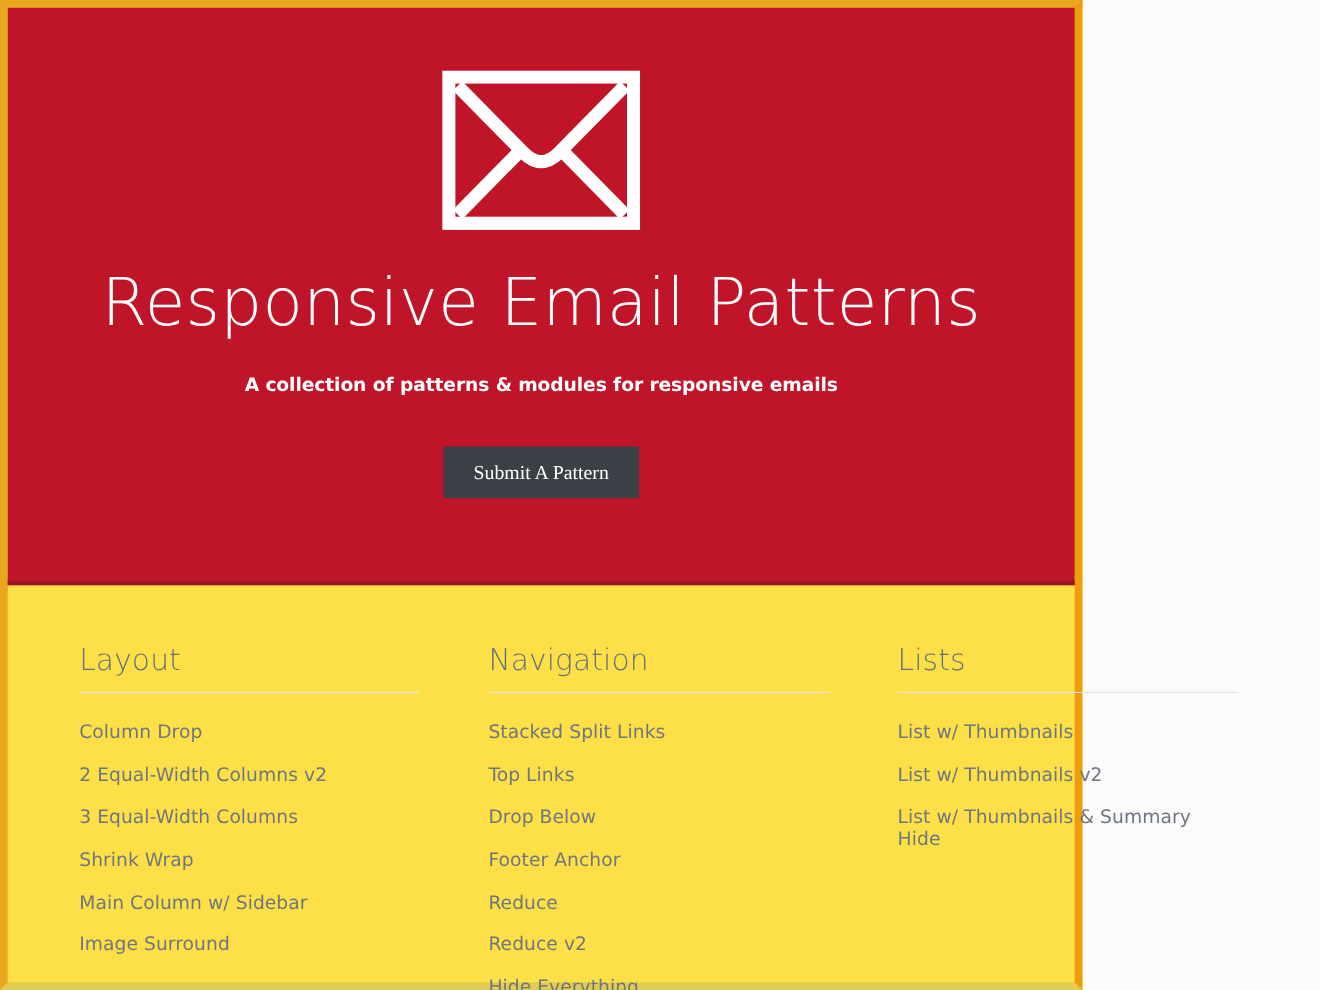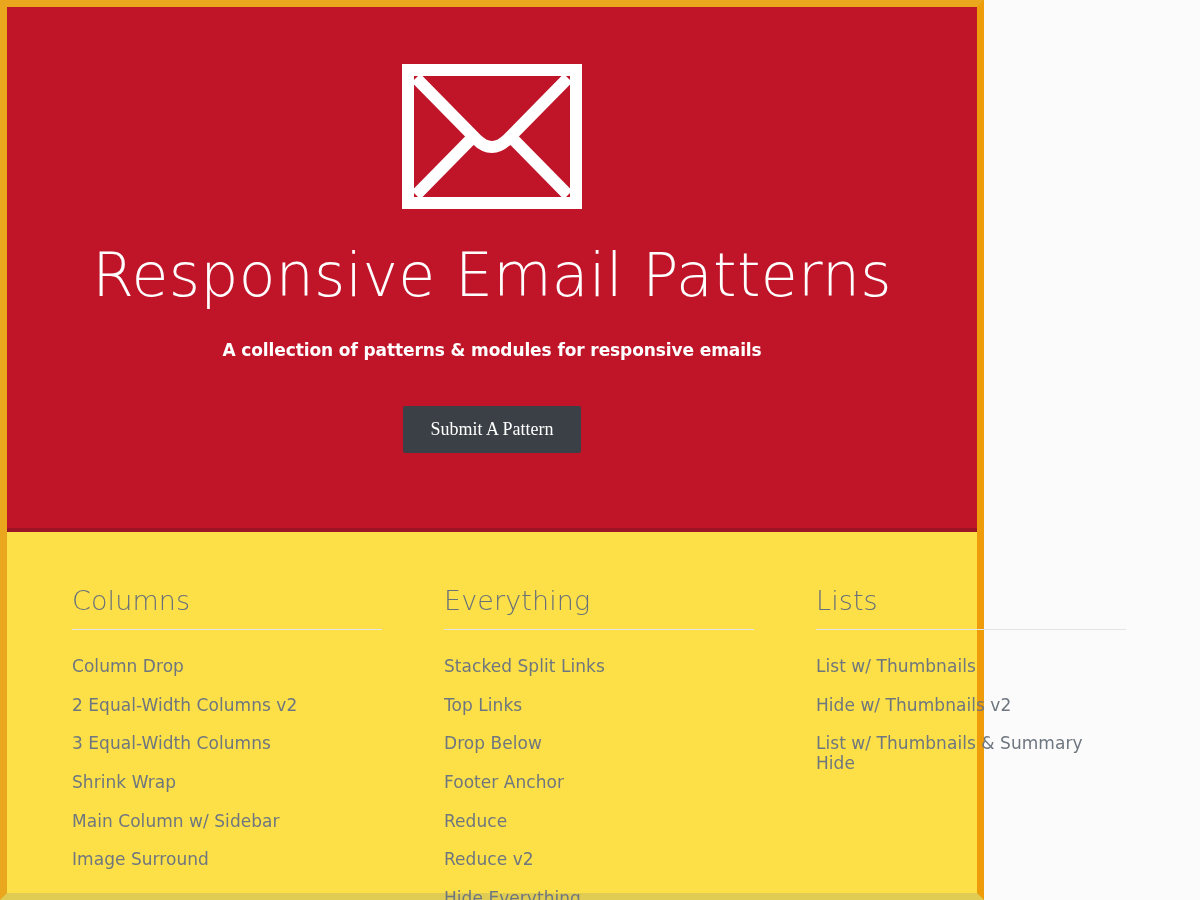--- a/index.html
+++ b/index.html
@@ -130,21 +130,21 @@
     <h1 class="hero-title">Responsive Email Patterns</h1>
 
     <p class="hero-sub">A collection of patterns &amp; modules for responsive emails</p>
 
     <button class="hero-cta">Submit A Pattern</button>
   </header>
 
   <main class="patterns">
 
     <section class="pattern-col">
-      <h2 class="col-heading">Columns</h2>
+      <h2 class="col-heading">Layout</h2>
       <ul class="col-list">
         <li>
             <a class="pattern-link" href="#">Column Drop</a>
           </li>
         <li>
             <a class="pattern-link" href="#">2 Equal-Width Columns v2</a>
           </li>
         <li>
             <a class="pattern-link" href="#">3 Equal-Width Columns</a>
           </li>
@@ -154,21 +154,21 @@
         <li>
             <a class="pattern-link" href="#">Main Column w/ Sidebar</a>
           </li>
         <li>
             <a class="pattern-link" href="#">Image Surround</a>
           </li>
       </ul>
     </section>
 
     <section class="pattern-col">
-      <h2 class="col-heading">Everything</h2>
+      <h2 class="col-heading">Navigation</h2>
       <ul class="col-list">
         <li>
             <a class="pattern-link" href="#">Stacked Split Links</a>
           </li>
         <li>
             <a class="pattern-link" href="#">Top Links</a>
           </li>
         <li>
             <a class="pattern-link" href="#">Drop Below</a>
           </li>
@@ -187,21 +187,21 @@
       </ul>
     </section>
 
     <section class="pattern-col">
       <h2 class="col-heading">Lists</h2>
       <ul class="col-list">
         <li>
             <a class="pattern-link" href="#">List w/ Thumbnails</a>
           </li>
         <li>
-            <a class="pattern-link" href="#">Hide w/ Thumbnails v2</a>
+            <a class="pattern-link" href="#">List w/ Thumbnails v2</a>
           </li>
         <li>
             <a class="pattern-link" href="#">List w/ Thumbnails &amp; Summary Hide</a>
           </li>
       </ul>
     </section>
 
   </main>
 </div>
 

